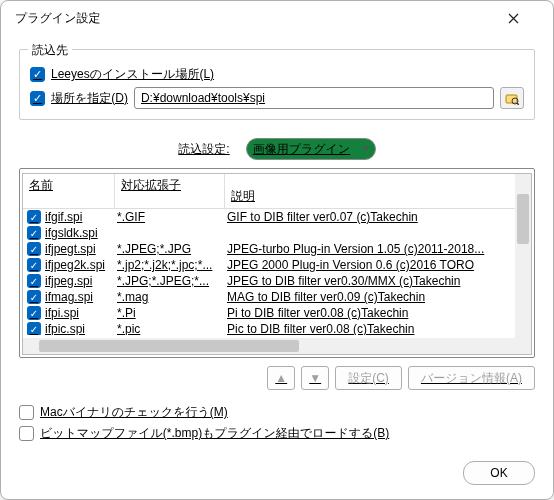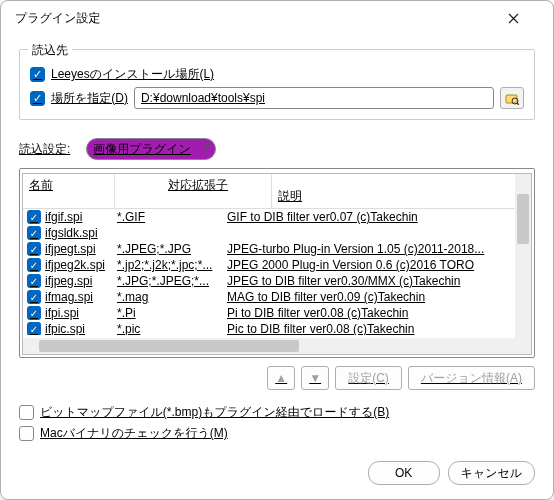--- a/index.html
+++ b/index.html
@@ -91,28 +91,29 @@
     width: 24px; height: 22px;
     border: 1px solid #adadad;
     border-radius: 3px;
     background: #f3f3f3;
     display: flex; align-items: center; justify-content: center;
     font-size: 12px;
   }
   .selectrow {
     display: flex; align-items: center; gap: 16px;
     margin: 18px 0 8px 0;
+    justify-content: center;
   }
   .select {
     height: 22px;
     border: 1px solid #888;
     border-radius: 11px;
     padding: 0 20px 0 6px;
     font-size: 12px;
-    background: #a21caf;
+    background: #15803d;
     position: relative;
     display: inline-flex;
     align-items: center;
     min-width: 130px;
   }
   .select::after {
     content: "▾";
     position: absolute; right: 6px; top: 3px;
     font-size: 10px; color: #555;
   }
@@ -134,21 +135,21 @@
     display: flex;
     font-size: 12px;
     border-bottom: 1px solid #ddd;
     background: #fff;
   }
   .columns div {
     padding: 3px 6px;
     border-right: 1px solid #e0e0e0;
   }
   .col-name { width: 92px; }
-  .col-ext  { width: 110px; margin-left: 47px; }
+  .col-ext  { width: 110px; }
   .col-desc { flex: 1; border-right: none !important; margin-top: 11px; }
   .rows {
     font-size: 12px;
     height: 126px;
     overflow: hidden;
   }
   .row {
     display: flex;
     align-items: center;
     padding: 1px 4px;
@@ -317,26 +318,25 @@
     <div class="listbtns">
       <div class="btn small disabled">▲</div>
       <div class="btn small disabled">▼</div>
       <div class="btn disabled">設定(C)</div>
       <div class="btn disabled">バージョン情報(A)</div>
     </div>
 
     <div class="bottomchks">
       <div class="checkrow">
         <span class="chk"></span>
-        <span>ビットマップファイル(*.bmp)もプラグイン経由でロードする(B)</span>
+        <span>Macバイナリのチェックを行う(M)</span>
       </div>
       <div class="checkrow">
         <span class="chk"></span>
-        <span>Macバイナリのチェックを行う(M)</span>
+        <span>ビットマップファイル(*.bmp)もプラグイン経由でロードする(B)</span>
       </div>
     </div>
   </div>
 
   <div class="footer">
     <div class="btn">OK</div>
-    <div class="btn">キャンセル</div>
   </div>
 </div>
 
 </body></html>

